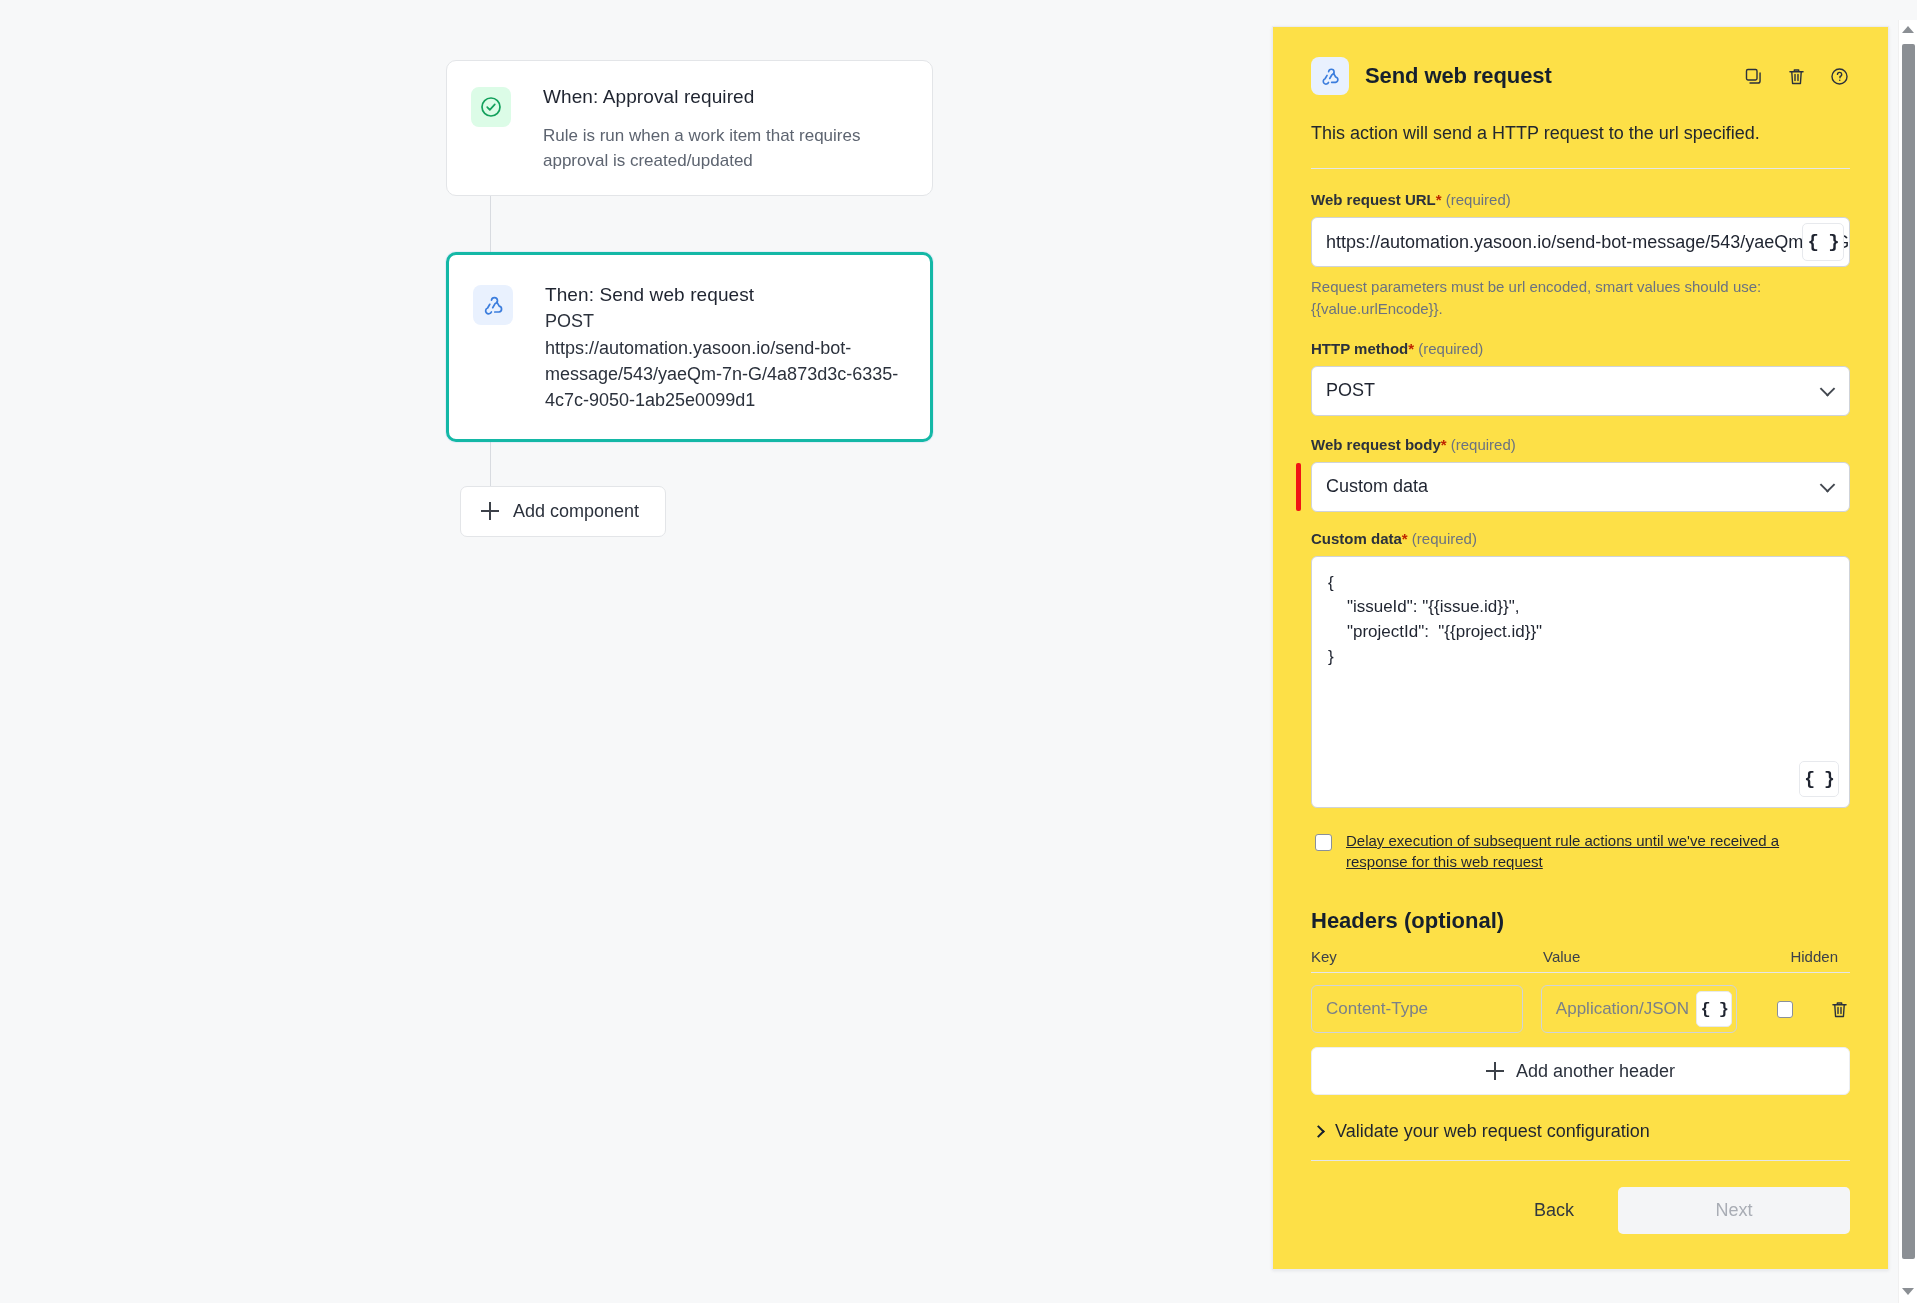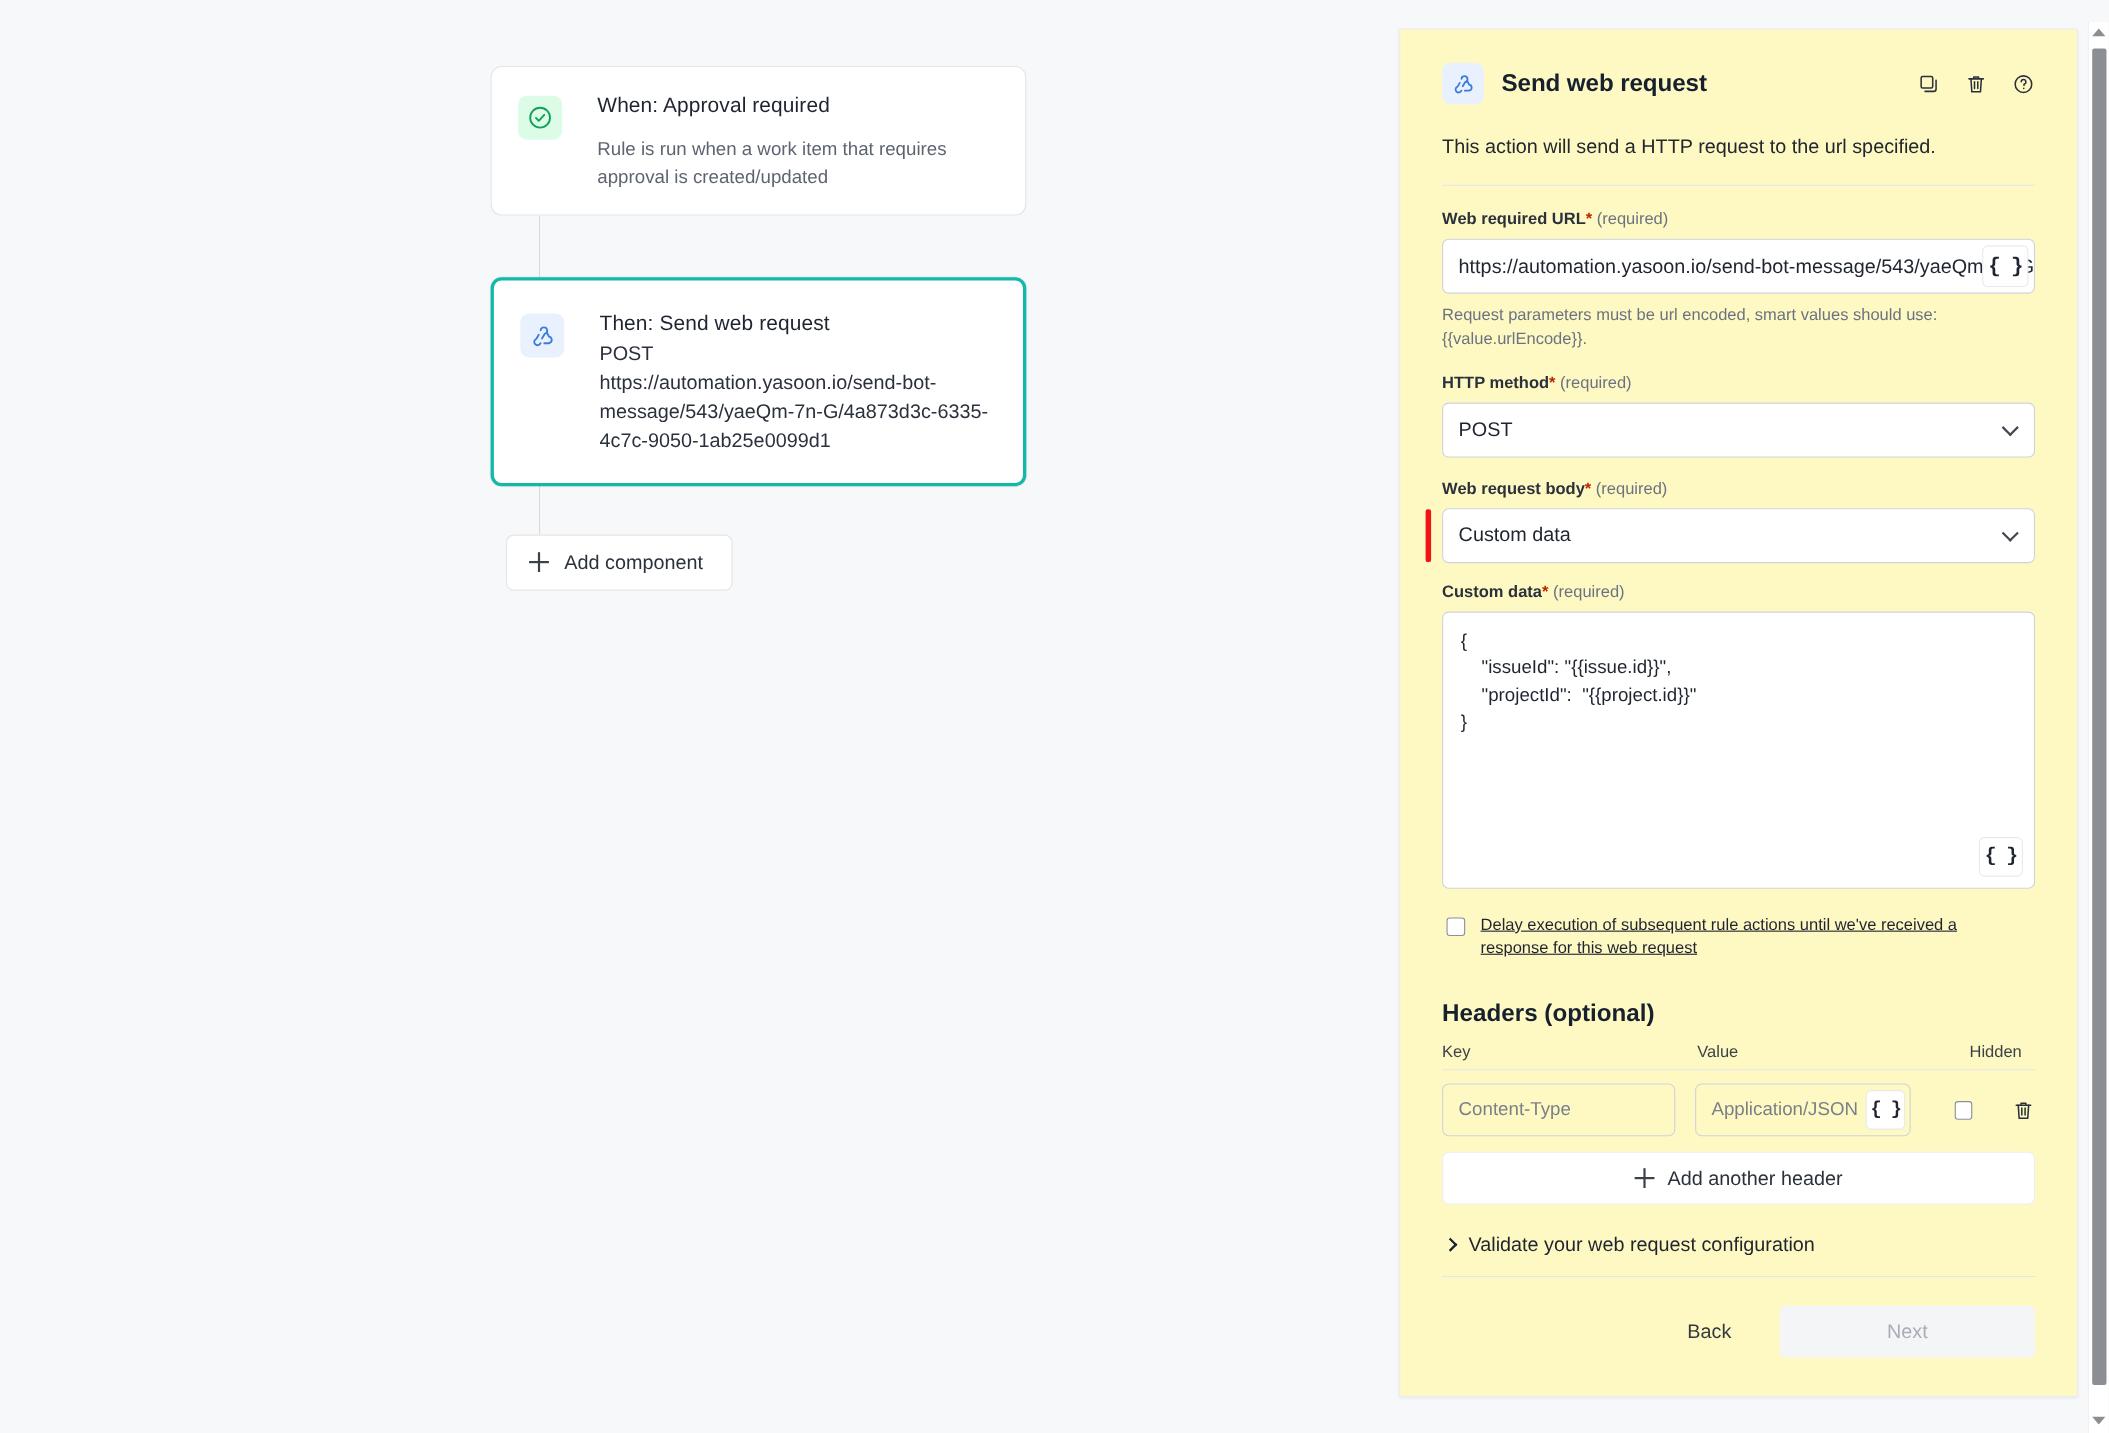--- a/index.html
+++ b/index.html
@@ -75,21 +75,21 @@
   .plus-ico::before, .plus-ico::after {
     content: ""; position: absolute; background: #3c4149;
   }
   .plus-ico::before { left: 0; top: 8px; width: 18px; height: 1.6px; }
   .plus-ico::after  { top: 0; left: 8px; height: 18px; width: 1.6px; }
 
   
   #panel {
     position: absolute; left: 1272px; top: 26px;
     width: 617px; height: 1244px;
-    background: #fef9c3;
+    background: #fde047;
     border: 1px solid #ebecf0;
     box-shadow: 0 1px 3px rgba(9,30,66,0.08);
     overflow: hidden;
   }
   .panel-inner { padding: 30px 38px 0 38px; }
 
   .panel-head {
     display: flex; align-items: center; gap: 16px; margin-bottom: 6px;
   }
   .head-icon {
@@ -333,21 +333,21 @@
               <circle cx="12.3" cy="16.4" r=".85" fill="#2b313c" stroke="none"></circle>
             </svg>
           </span>
         </div>
       </div>
 
       <div class="panel-desc">This action will send a HTTP request to the url specified.</div>
       <div class="divider"></div>
 
       <div class="field-label">
-        <span>Web required URL</span><span class="req">*</span>
+        <span>Web request URL</span><span class="req">*</span>
         <span class="opt">(required)</span>
       </div>
       <div class="input-wrap">
         <div class="text-input">https://automation.yasoon.io/send-bot-message/543/yaeQm-7n-G/4a873d3c-6335-4c7c-9050-1ab25e0099d1</div>
         <div class="smart-btn">{ }</div>
       </div>
       <div class="help-text">Request parameters must be url encoded, smart values should use: {{value.urlEncode}}.</div>
 
       <div class="field-label">
         <span>HTTP method</span><span class="req">*</span>

